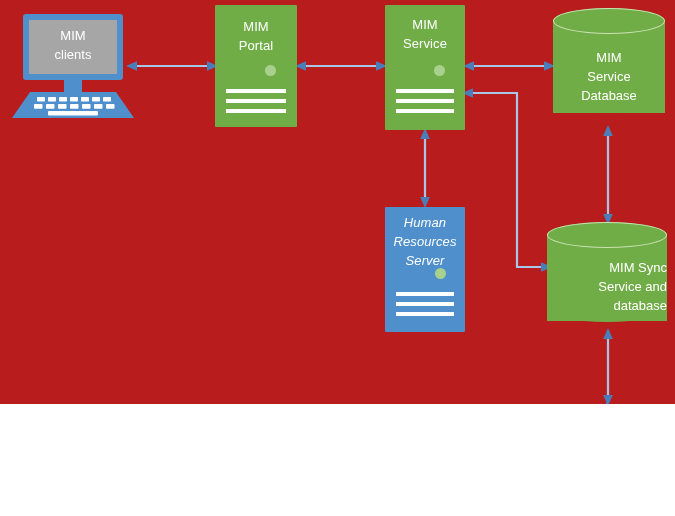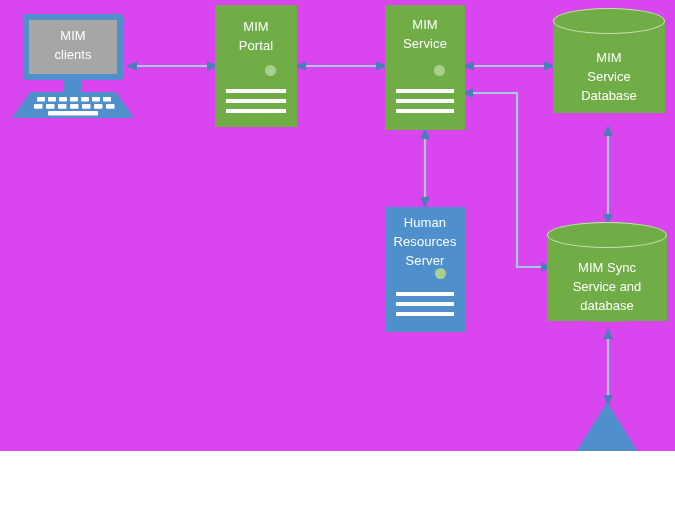--- a/index.html
+++ b/index.html
@@ -7,22 +7,22 @@
     margin: 0;
     padding: 0;
     background: #ffffff;
   }
   body {
     font-family: "Liberation Sans", sans-serif;
   }
   #diagram {
     position: relative;
     width: 675px;
-    height: 451px;
-    background: #d946ef;
+    height: 404px;
+    background: #b91c1c;
     overflow: hidden;
   }
   .node {
     position: absolute;
     box-sizing: border-box;
   }
   
   .server {
     display: block;
   }
@@ -267,39 +267,39 @@
   <div class="node cylinder" style="left:553px; top:8px; width:112px; height:118px;">
     <div class="cyl-body" style="top:13px; height:92px;"></div>
     <div class="cyl-bottom" style="top:79px; height:26px;"></div>
     <div class="cyl-top" style="top:0; height:26px;"></div>
     <div class="cyl-top-line" style="top:0; height:26px;"></div>
     <div class="label" style="top:40px;">MIM
 Service
 Database</div>
   </div>
 
-  <div class="node server blue" style="left:385px; top:207px; width:80px; height:125px;">
+  <div class="node server blue" style="left:385px; top:207px; width:80px; height:125px;font-style:italic;">
     <div class="body"></div>
     <div class="label" style="top:6px;">Human
 Resources
 Server</div>
     <div class="led" style="left:50px; top:61px;"></div>
     <div class="bars" style="top:85px;">
       <div class="bar"></div>
         <div class="bar"></div>
         <div class="bar"></div>
     </div>
   </div>
 
   <div class="node cylinder" style="left:547px; top:222px; width:120px; height:112px;">
     <div class="cyl-body" style="top:13px; height:86px;"></div>
     <div class="cyl-bottom" style="top:74px; height:26px;"></div>
     <div class="cyl-top" style="top:0; height:26px;"></div>
     <div class="cyl-top-line" style="top:0; height:26px;"></div>
-    <div class="label" style="top:36px;">MIM Sync
+    <div class="label" style="top:36px;text-align:right;">MIM Sync
 Service and
 database</div>
   </div>
 
   <div class="node triangle" style="left:538px; top:402px; width:138px; height:112px;">
     <div class="tri-shape">
       <svg width="138" height="112" viewBox="0 0 138 112" style="position:absolute;left:0;top:0;">
         <polygon points="69,0 138,112 0,112" fill="#4e8fcc"></polygon>
       </svg>
     </div>

